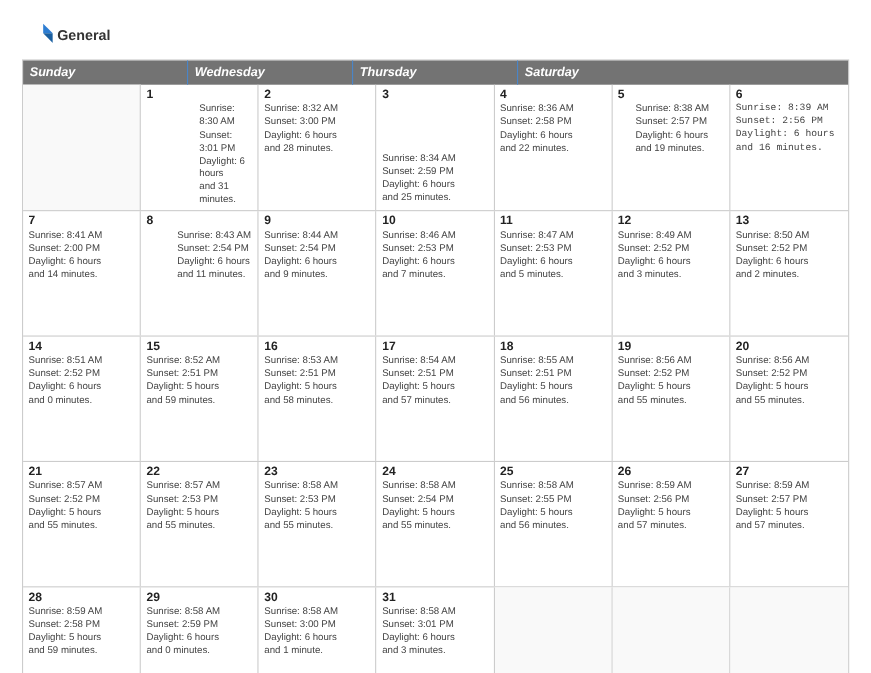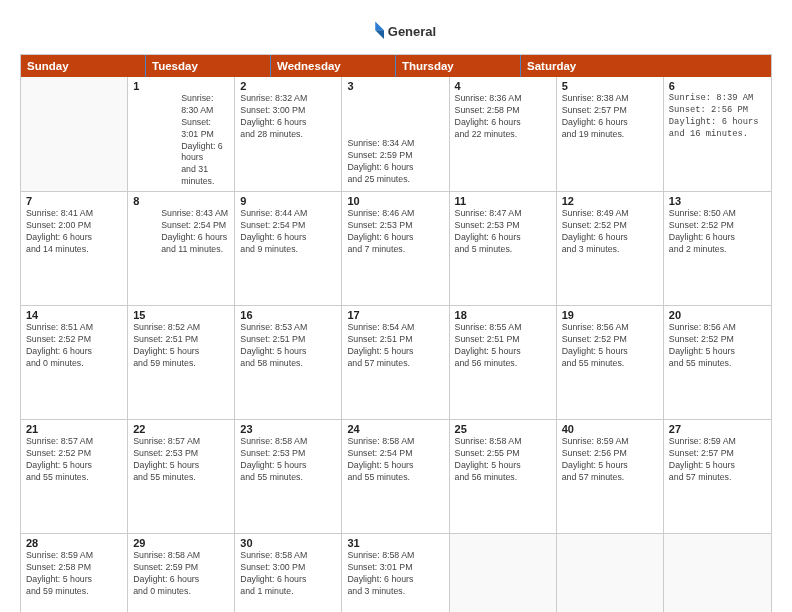--- a/index.html
+++ b/index.html
@@ -13,21 +13,21 @@
     .page {
       width: 792px;
       height: 612px;
       padding: 18px 20px 14px 20px;
       display: flex;
       flex-direction: column;
     }
     .header {
       display: flex;
       align-items: flex-start;
-      justify-content: center;
+      justify-content: flex-start;
       margin-bottom: 8px;
     }
     .logo {
       display: flex;
       align-items: center;
       gap: 4px;
     }
     .logo-text {
       font-size: 13px;
       font-weight: bold;
@@ -54,22 +54,23 @@
       margin-top: 2px;
     }
     .calendar {
       flex: 1;
       display: flex;
       flex-direction: column;
       border: 1px solid #ccc;
     }
     .cal-header {
       display: grid;
-      grid-template-columns: repeat(6, 1fr);
-      background: #c2410c;
+      grid-template-columns: repeat(5, 1fr);
+      background: #737373;
+      font-style: italic;
     }
     .cal-header-cell {
       color: #fff;
       font-size: 11.5px;
       font-weight: bold;
       padding: 5px 6px;
       text-align: left;
       border-right: 1px solid #4a85c8;
     }
     .cal-header-cell:last-child { border-right: none; }
@@ -125,21 +126,20 @@
     </div>
     <div class="title-block">
       <div class="month-title"></div>
       <div class="subtitle"></div>
     </div>
   </div>
 
   <div class="calendar">
     <div class="cal-header">
     <div class="cal-header-cell">Sunday</div>
-        <div class="cal-header-cell">Tuesday</div>
         <div class="cal-header-cell">Wednesday</div>
         <div class="cal-header-cell">Thursday</div>
         <div class="cal-header-cell">Saturday</div>
       </div>
     <div class="cal-body">
     <div class="cal-row">
           <div class="cal-cell empty"></div>
           <div class="cal-cell">
             <span class="day-num">1</span>
             <div class="cell-info" style="white-space: pre-line; margin-left: 48px;">Sunrise: 8:30 AM
@@ -163,21 +163,21 @@
           </div>
           <div class="cal-cell">
             <span class="day-num">4</span>
             <div class="cell-info" style="white-space: pre-line;">Sunrise: 8:36 AM
 Sunset: 2:58 PM
 Daylight: 6 hours
 and 22 minutes.</div>
           </div>
           <div class="cal-cell">
             <span class="day-num">5</span>
-            <div class="cell-info" style="white-space: pre-line;">Sunrise: 8:38 AM
+            <div class="cell-info" style="white-space: pre-line; margin-left: 16px;">Sunrise: 8:38 AM
 Sunset: 2:57 PM
 Daylight: 6 hours
 and 19 minutes.</div>
           </div>
           <div class="cal-cell">
             <span class="day-num">6</span>
             <div class="cell-info" style="white-space: pre-line; font-family: Liberation Mono, monospace;">Sunrise: 8:39 AM
 Sunset: 2:56 PM
 Daylight: 6 hours
 and 16 minutes.</div>
@@ -315,21 +315,21 @@
 and 55 minutes.</div>
           </div>
           <div class="cal-cell">
             <span class="day-num">25</span>
             <div class="cell-info" style="white-space: pre-line;">Sunrise: 8:58 AM
 Sunset: 2:55 PM
 Daylight: 5 hours
 and 56 minutes.</div>
           </div>
           <div class="cal-cell">
-            <span class="day-num">40</span>
+            <span class="day-num">26</span>
             <div class="cell-info" style="white-space: pre-line;">Sunrise: 8:59 AM
 Sunset: 2:56 PM
 Daylight: 5 hours
 and 57 minutes.</div>
           </div>
           <div class="cal-cell">
             <span class="day-num">27</span>
             <div class="cell-info" style="white-space: pre-line;">Sunrise: 8:59 AM
 Sunset: 2:57 PM
 Daylight: 5 hours

